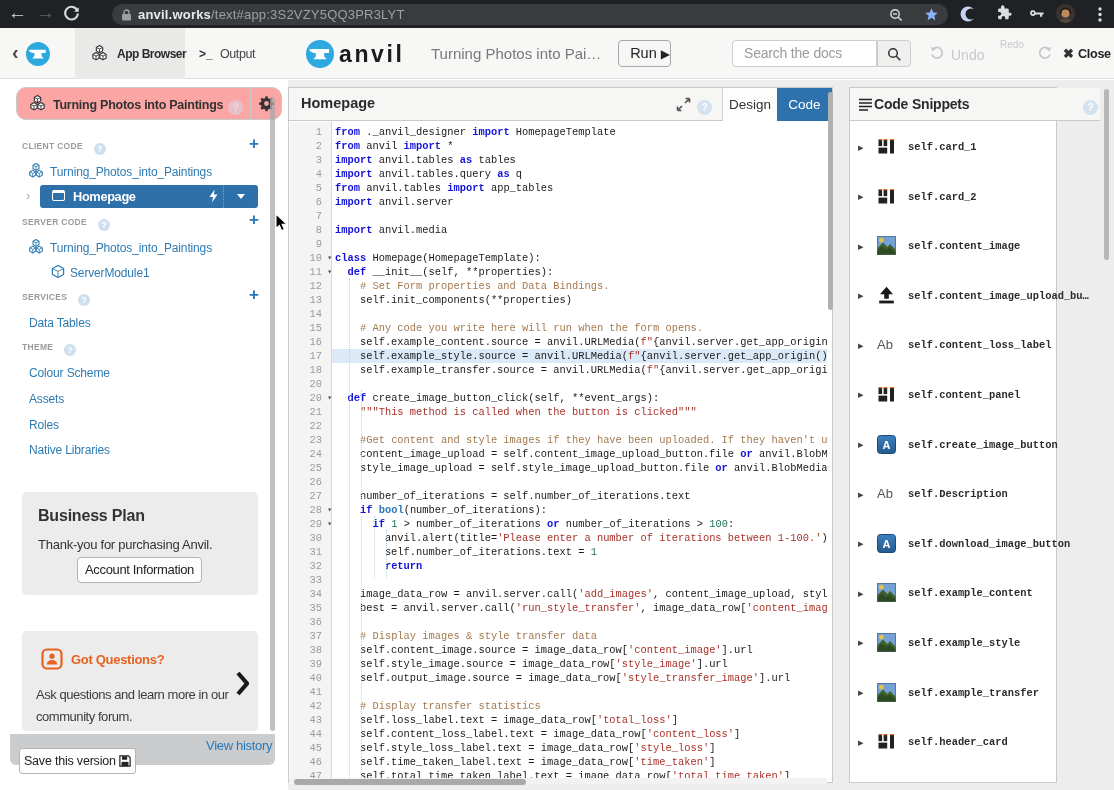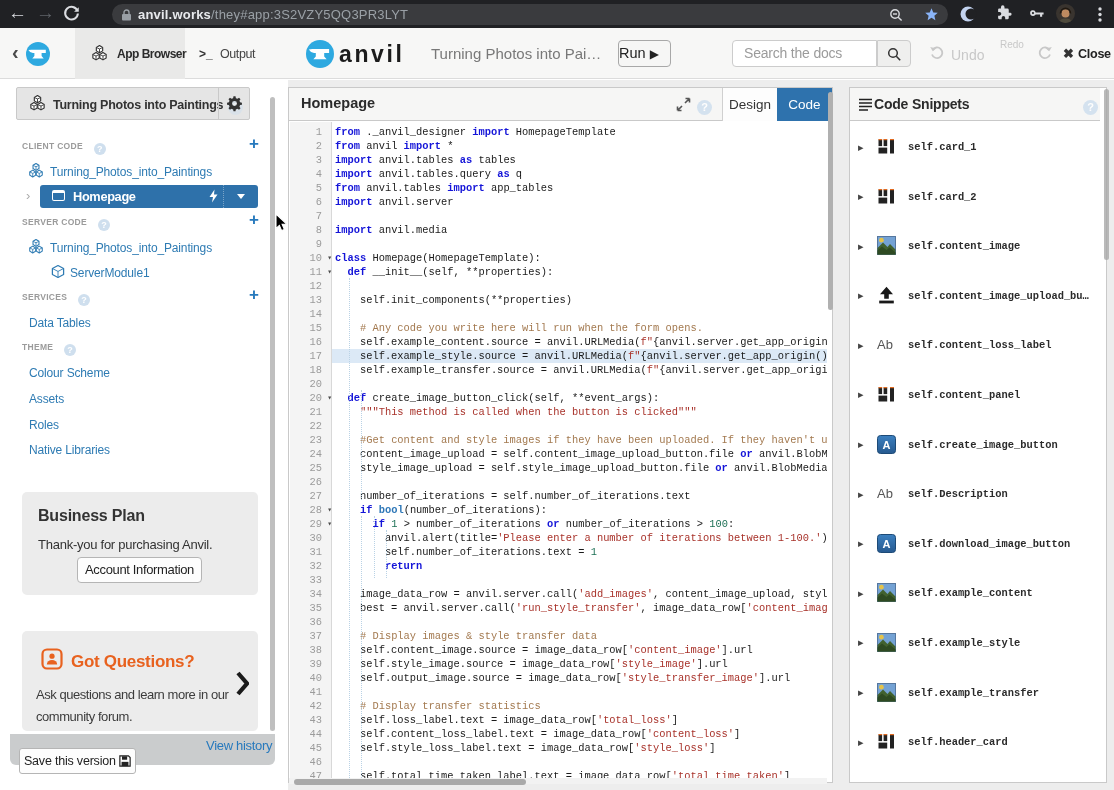--- a/index.html
+++ b/index.html
@@ -5,28 +5,28 @@
 .abs{position:absolute}
 
 #chrome{position:absolute;left:0;top:0;width:1114px;height:28px;background:#202124}
 #chrome .nav{position:absolute;top:4px;font-size:15px;color:#dadce0}
 #urlpill{position:absolute;left:112px;top:3.5px;width:836px;height:21px;border-radius:11px;background:#3a3b3e;color:#e8eaed}
 #urlpill .dom{position:absolute;left:26px;top:3px;font-size:13px;font-weight:bold;color:#e8eaed;letter-spacing:.2px}
 #urlpill .rest{font-weight:normal;color:#9aa0a6}
 
 #toolbar{position:absolute;left:0;top:28px;width:1114px;height:51px;background:#f7f7f6;border-bottom:1px solid #dcdcdc}
 #toolbar .tab{position:absolute;top:0;height:51px;color:#2f2f2f;font-size:12.5px;white-space:nowrap}
-#runbtn{position:absolute;left:618px;top:12px;width:53px;height:27px;border:1px solid #a8a8a8;border-radius:4px;background:#f6f6f5;font-size:14.5px;color:#222;text-align:left;line-height:25px}
+#runbtn{position:absolute;left:618px;top:12px;width:53px;height:27px;border:1px solid #a8a8a8;border-radius:4px;background:#f6f6f5;font-size:14.5px;color:#222;text-align:right;line-height:25px}
 #searchwrap{position:absolute;left:732px;top:12px;height:27px}
 #searchin{position:absolute;left:0;top:0;width:145px;height:27px;background:#fff;border:1px solid #ccc;border-radius:4px 0 0 4px;font-size:14px;color:#9b9b9b;line-height:25px;padding-left:11px;letter-spacing:-.2px}
 #searchbtn{position:absolute;left:145px;top:0;width:34px;height:27px;background:#efefee;border:1px solid #ccc;border-radius:0 4px 4px 0}
 .gray-dis{color:#c8c8c8}
 
 #leftcol{position:absolute;left:0;top:80px;width:288px;height:710px;background:#fff}
-#sbhead{position:absolute;left:16px;top:7px;width:234px;height:33px;background:#e5e5e5;border:1px solid #c9c9c9;border-radius:2px}
+#sbhead{position:absolute;left:16px;top:7px;width:266px;height:33px;background:#fca5a5;border:1px solid #c9c9c9;border-radius:10px}
 #sbhead .t{position:absolute;left:36px;top:9.5px;font-size:12.5px;font-weight:bold;color:#333;letter-spacing:-.25px;white-space:nowrap}
 #sbgear{position:absolute;right:0;top:0;width:31px;height:31px;border-left:1px solid #c9c9c9}
 .sec{position:absolute;left:22px;font-size:8.5px;font-weight:bold;color:#9b9b9b;letter-spacing:.3px}
 .qb{display:inline-block;width:12px;height:12px;border-radius:6px;background:#cfdfee;color:#fff;font-size:9px;font-weight:bold;text-align:center;line-height:12px;vertical-align:-3px;margin-left:11px}
 .plus{position:absolute;left:249px;width:14px;height:14px;color:#2779bd;font-size:17px;font-weight:bold;line-height:12px}
 .slink{position:absolute;font-size:12px;color:#2e7bb3;letter-spacing:-.15px}
 .sel{position:absolute;left:40px;top:105px;width:218px;height:23px;background:#2e71aa;border-radius:3px}
 .sel .wic{position:absolute;left:12px;top:5px;width:13px;height:11px;border:1.6px solid #fff;border-top-width:3.6px;border-radius:2px}
 .sel .txt{position:absolute;left:33px;top:4px;font-size:12.8px;color:#fff;font-weight:bold;letter-spacing:-.35px}
 .sel .bolt{position:absolute;left:170px;top:3px;color:#fff;font-size:13px}
@@ -55,21 +55,21 @@
 .n{color:#1d7055}
 .c{color:#a3794f}
 .s{color:#a8322a}
 .guide{position:absolute;width:0;border-left:1px dotted #b9d2e5}
 #gutbg{position:absolute;left:1px;top:34px;width:41px;height:662px;background:#f4f4f4}
 #gutline{position:absolute;left:42px;top:34px;width:0;height:662px;border-left:1px solid #d8d8d8}
 #vscroll{position:absolute;left:539px;top:4px;width:4.5px;height:218px;background:#b0b0b0;border-radius:2.5px}
 #hscroll{position:absolute;left:5px;top:691px;width:232px;height:6px;background:#a9a9a9;border-radius:3px}
 #hstrack{position:absolute;left:0;top:690px;width:538px;height:6px;background:#f2f2f2}
 
-#snips{position:absolute;left:849px;top:87px;width:258px;height:696px;background:#fff;border:1px solid #c9c9c9}
+#snips{position:absolute;left:849px;top:87px;width:208px;height:696px;background:#fff;border:1px solid #c9c9c9}
 #snhead{position:absolute;left:0;top:0;width:250px;height:33px;background:#f6f6f5;border-bottom:1px solid #c9c9c9}
 #snhead .t{position:absolute;left:24px;top:7.5px;font-size:14px;font-weight:bold;color:#2b2b2b;letter-spacing:-.2px}
 .srow{position:relative;height:49.6px}
 .tri{position:absolute;left:8px;top:18.5px;color:#444;font-size:11px}
 .sic{position:absolute;left:27px;top:15px;width:19px;height:19px}
 .ab{font-size:13px;color:#555;font-family:"Liberation Sans",sans-serif}
 .slb{position:absolute;left:58px;top:19px;font-family:"Liberation Mono",monospace;font-size:10.4px;font-weight:bold;color:#2b2b2b}
 #winscroll{position:absolute;left:1104px;top:89px;width:5px;height:171px;background:#a9a9a9;border-radius:2.5px;opacity:.8}
 .qc{display:inline-block;width:15px;height:15px;border-radius:8px;background:#cfdfee;color:#fff;font-size:11px;font-weight:bold;text-align:center;line-height:15px}
 </style></head>
@@ -82,21 +82,21 @@
  <span class="nav" style="left:36px;top:2px;font-size:19px;color:#5f6368">→</span>
  <svg class="abs" style="left:63px;top:5px" width="17" height="17" viewBox="0 0 16 16">
       <path d="M13.6 5.5 A6 6 0 1 0 14 8" stroke="#dadce0" stroke-width="1.9" fill="none"></path>
       <path d="M14.8 2 L14.8 6.4 L10.4 6.4 Z" fill="#dadce0"></path>
     </svg>
  <div id="urlpill">
   <svg class="abs" style="left:9px;top:5px" width="11" height="12" viewBox="0 0 11 12">
         <rect x="1" y="5" width="9" height="6.5" rx="1" fill="#9aa0a6"></rect>
         <path d="M3 5 V3.5 a2.5 2.5 0 0 1 5 0 V5" stroke="#9aa0a6" stroke-width="1.4" fill="none"></path>
       </svg>
-  <span class="dom">anvil.works<span class="rest">/they#app:3S2VZY5QQ3PR3LYT</span></span>
+  <span class="dom">anvil.works<span class="rest">/text#app:3S2VZY5QQ3PR3LYT</span></span>
   <svg class="abs" style="left:777px;top:4px" width="14" height="14" viewBox="0 0 14 14">
         <circle cx="6" cy="6" r="4.2" stroke="#dadce0" stroke-width="1.4" fill="none"></circle>
         <path d="M9.2 9.2 L12.6 12.6" stroke="#dadce0" stroke-width="1.4"></path>
         <path d="M4 6 L8 6" stroke="#dadce0" stroke-width="1.4"></path>
       </svg>
   <svg class="abs" style="left:812px;top:3px" width="15" height="15" viewBox="0 0 24 24">
         <path d="M12 2 L14.8 8.6 L22 9.2 L16.6 13.9 L18.2 21 L12 17.3 L5.8 21 L7.4 13.9 L2 9.2 L9.2 8.6 Z" fill="#8ab4f8"></path>
       </svg>
  </div>
  <svg class="abs" style="left:959px;top:5px" width="18" height="18" viewBox="0 0 20 20">
@@ -246,21 +246,21 @@
    <div class="abs" style="left:16px;top:15px;font-size:16px;font-weight:bold;color:#333;letter-spacing:-.2px">Business Plan</div>
    <div class="abs" style="left:16px;top:45px;font-size:13px;color:#333;letter-spacing:-.25px">Thank-you for purchasing Anvil.</div>
    <div class="abs" style="left:55px;top:65px;width:125px;height:26px;background:#fdfdfd;border:1px solid #b5b5b5;border-radius:4px;font-size:13px;color:#222;text-align:center;line-height:24px;white-space:nowrap;letter-spacing:-.35px">Account Information</div>
  </div>
  <div class="card" style="top:551px;height:100px">
    <svg class="abs" style="left:19px;top:17px" width="22" height="22" viewBox="0 0 22 22">
         <rect x="1.5" y="1.5" width="19" height="19" rx="4.5" stroke="#e8621f" stroke-width="2.2" fill="none"></rect>
         <circle cx="11" cy="8.2" r="2.6" fill="#e8621f"></circle>
         <path d="M5.8 16.5 a5.2 4.6 0 0 1 10.4 0 z" fill="#e8621f"></path>
       </svg>
-   <span class="abs" style="left:49px;top:21px;font-size:17px;font-weight:bold;color:#e8621f;letter-spacing:-.3px">Got Questions?</span>
+   <span class="abs" style="left:49px;top:21px;font-size:13px;font-weight:bold;color:#e8621f;letter-spacing:-.3px">Got Questions?</span>
    <span class="abs" style="left:14px;top:53px;font-size:13px;color:#3c3c3c;line-height:22px;white-space:nowrap;letter-spacing:-.45px">Ask questions and learn more in our<br>community forum.</span>
    <svg class="abs" style="left:214px;top:40px" width="13" height="25" viewBox="0 0 13 25">
         <path d="M2 2 L11 12.5 L2 23" stroke="#1a1a1a" stroke-width="4.2" fill="none"></path>
       </svg>
  </div>
  <div id="savebar">
    <div id="savebtn">Save this version <svg style="vertical-align:-2px" width="12" height="12" viewBox="0 0 14 14">
           <path d="M1 1 h10 l2 2 v10 h-12 z" fill="none" stroke="#222" stroke-width="1.4"></path>
           <rect x="3.5" y="1.5" width="6" height="4" fill="#222"></rect>
           <rect x="3" y="8" width="8" height="5" fill="#222"></rect>
@@ -289,21 +289,21 @@
 <div class="cl"><span class="gut">2</span><span class="ct"><span class="k">from</span> anvil <span class="k">import</span> *</span></div>
 <div class="cl"><span class="gut">3</span><span class="ct"><span class="k">import</span> anvil.tables <span class="k">as</span> tables</span></div>
 <div class="cl"><span class="gut">4</span><span class="ct"><span class="k">import</span> anvil.tables.query <span class="k">as</span> q</span></div>
 <div class="cl"><span class="gut">5</span><span class="ct"><span class="k">from</span> anvil.tables <span class="k">import</span> app_tables</span></div>
 <div class="cl"><span class="gut">6</span><span class="ct"><span class="k">import</span> anvil.server</span></div>
 <div class="cl"><span class="gut">7</span><span class="ct"></span></div>
 <div class="cl"><span class="gut">8</span><span class="ct"><span class="k">import</span> anvil.media</span></div>
 <div class="cl"><span class="gut">9</span><span class="ct"></span></div>
 <div class="cl"><span class="gut">10<span class="fold">▾</span></span><span class="ct"><span class="k">class</span> Homepage(HomepageTemplate):</span></div>
 <div class="cl"><span class="gut">11<span class="fold">▾</span></span><span class="ct">  <span class="k">def</span> __init__(self, **properties):</span></div>
-<div class="cl"><span class="gut">12</span></div>
+<div class="cl"><span class="gut">12</span><span class="ct">    <span class="c"># Set Form properties and Data Bindings.</span></span></div>
 <div class="cl"><span class="gut">13</span><span class="ct">    self.init_components(**properties)</span></div>
 <div class="cl"><span class="gut">14</span><span class="ct"></span></div>
 <div class="cl"><span class="gut">15</span><span class="ct">    <span class="c"># Any code you write here will run when the form opens.</span></span></div>
 <div class="cl"><span class="gut">16</span><span class="ct">    self.example_content.source = anvil.URLMedia(<span class="s">f"</span>{anvil.server.get_app_origin()}</span></div>
 <div class="cl active"><span class="gut">17</span><span class="ct">    self.example_style.source = anvil.URLMedia(<span class="s">f"</span>{anvil.server.get_app_origin()}</span></div>
 <div class="cl"><span class="gut">18</span><span class="ct">    self.example_transfer.source = anvil.URLMedia(<span class="s">f"</span>{anvil.server.get_app_origin()}</span></div>
 <div class="cl"><span class="gut">20</span><span class="ct"></span></div>
 <div class="cl"><span class="gut">20<span class="fold">▾</span></span><span class="ct">  <span class="k">def</span> create_image_button_click(self, **event_args):</span></div>
 <div class="cl"><span class="gut">21</span><span class="ct">    <span class="s">"""This method is called when the button is clicked"""</span></span></div>
 <div class="cl"><span class="gut">22</span><span class="ct"></span></div>
@@ -323,21 +323,21 @@
 <div class="cl"><span class="gut">36</span><span class="ct"></span></div>
 <div class="cl"><span class="gut">37</span><span class="ct">    <span class="c"># Display images &amp; style transfer data</span></span></div>
 <div class="cl"><span class="gut">38</span><span class="ct">    self.content_image.source = image_data_row[<span class="s">'content_image'</span>].url</span></div>
 <div class="cl"><span class="gut">39</span><span class="ct">    self.style_image.source = image_data_row[<span class="s">'style_image'</span>].url</span></div>
 <div class="cl"><span class="gut">40</span><span class="ct">    self.output_image.source = image_data_row[<span class="s">'style_transfer_image'</span>].url</span></div>
 <div class="cl"><span class="gut">41</span><span class="ct"></span></div>
 <div class="cl"><span class="gut">42</span><span class="ct">    <span class="c"># Display transfer statistics</span></span></div>
 <div class="cl"><span class="gut">43</span><span class="ct">    self.loss_label.text = image_data_row[<span class="s">'total_loss'</span>]</span></div>
 <div class="cl"><span class="gut">44</span><span class="ct">    self.content_loss_label.text = image_data_row[<span class="s">'content_loss'</span>]</span></div>
 <div class="cl"><span class="gut">45</span><span class="ct">    self.style_loss_label.text = image_data_row[<span class="s">'style_loss'</span>]</span></div>
-<div class="cl"><span class="gut">46</span></div>
+<div class="cl"><span class="gut">46</span><span class="ct">    self.time_taken_label.text = image_data_row[<span class="s">'time_taken'</span>]</span></div>
 <div class="cl"><span class="gut">47</span><span class="ct">    self.total_time_taken_label.text = image_data_row[<span class="s">'total_time_taken'</span>]</span></div>
  <div class="guide" style="left:59.6px;top:156px;height:506px"></div>
  <div class="guide" style="left:72.1px;top:268px;height:110px"></div>
  <div class="guide" style="left:72.1px;top:394px;height:268px"></div>
  <div class="guide" style="left:84.5px;top:394px;height:62px"></div>
  <div class="guide" style="left:97px;top:408px;height:48px"></div>
  </div>
  <div id="vscroll"></div>
  <div id="hstrack"></div>
     <div id="hscroll"></div>

